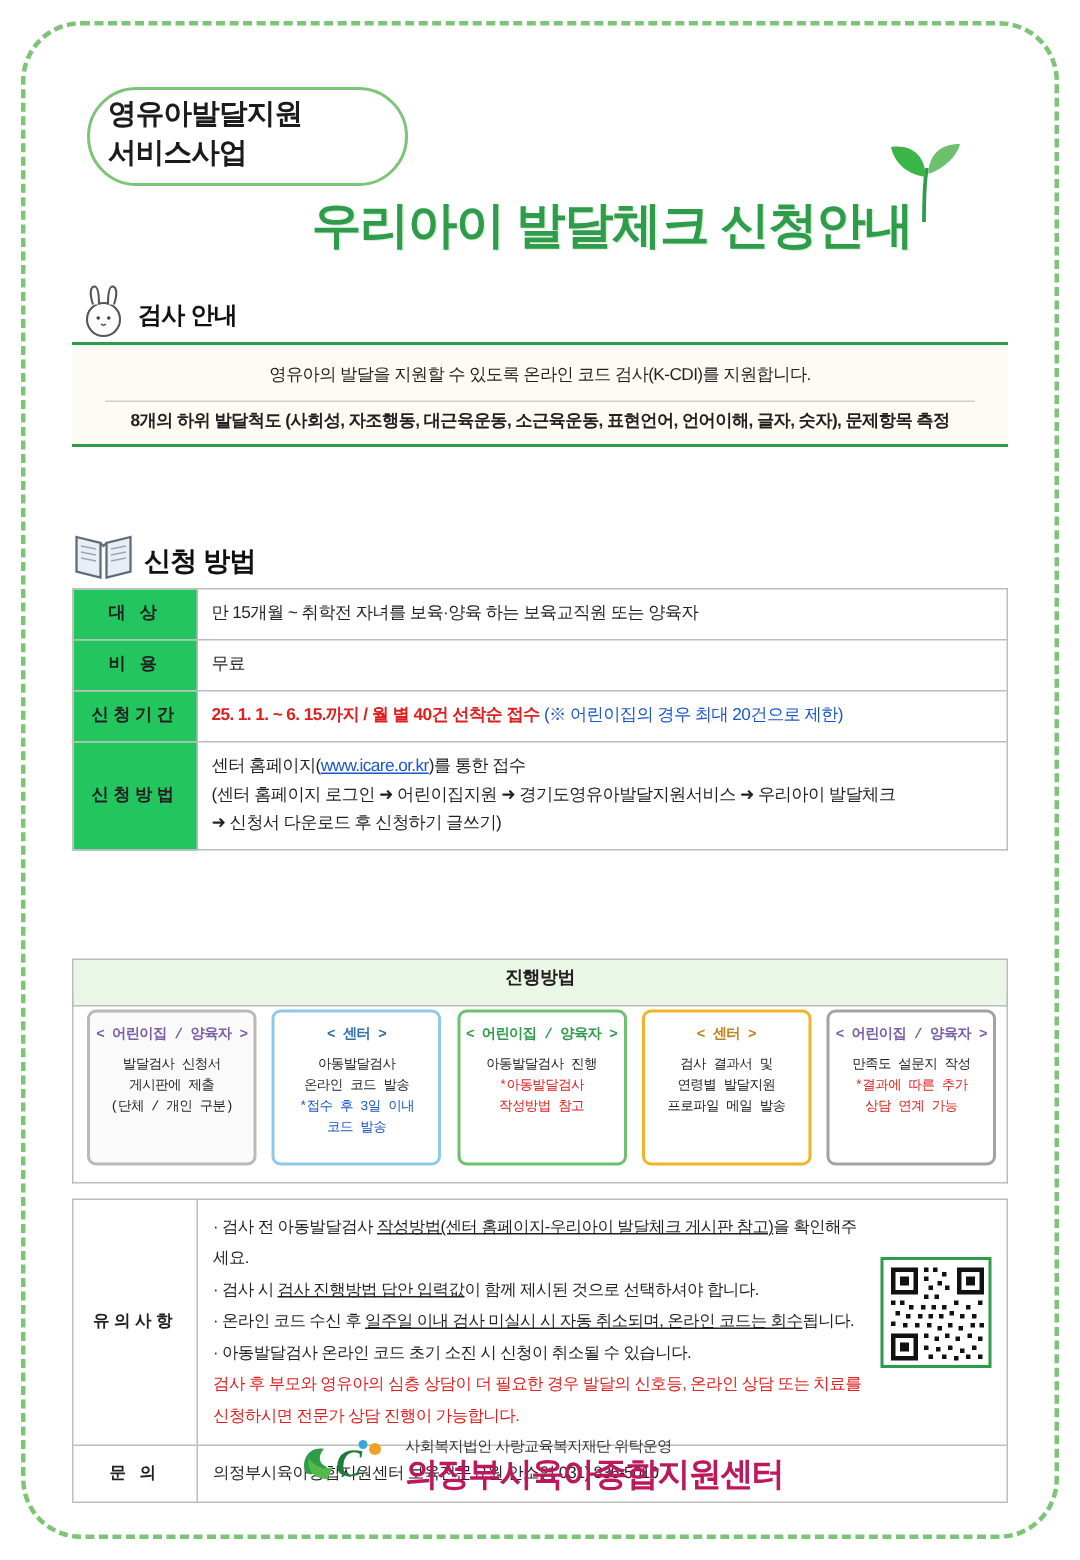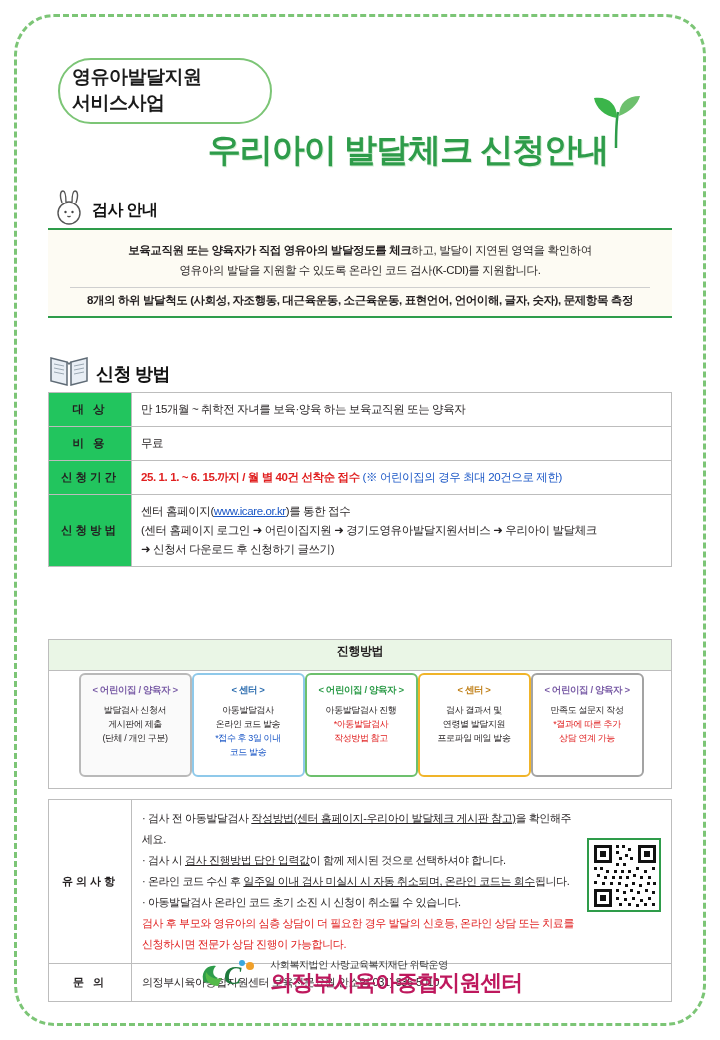--- a/index.html
+++ b/index.html
@@ -80,21 +80,20 @@
     height: 56px;
   }
 
   
   .sec {
     position: absolute;
     font-size: 16px;
     font-weight: bold;
     color: #111;
     letter-spacing: -0.5px;
-    font-family: Liberation Serif, serif;
   }
   .sec-1 { left: 52px; top: 158px; }
   .sec-2 { left: 56px; top: 320px; font-size: 18px; }
 
   .bunny {
     position: absolute;
     left: 10px;
     top: 148px;
     width: 38px;
     height: 36px;
@@ -191,21 +190,22 @@
     border: 1px solid #bdbdbd;
     border-top: none;
     box-sizing: border-box;
   }
   .proc-row {
     position: absolute;
     left: 9px;
     top: 10px;
     width: 606px;
     display: flex;
-    justify-content: center;
+    justify-content: space-between;
+    font-family: Liberation Mono, monospace;
   }
   .pbox {
     width: 113px;
     height: 104px;
     border: 2px solid #999;
     border-radius: 6px;
     background: #ffffff;
     box-sizing: border-box;
     text-align: center;
     font-size: 9px;
@@ -334,23 +334,20 @@
         <path d="M12 13 C9 4 11 1 13 1 C15 1 16 6 16 13" fill="#fff" stroke="#555" stroke-width="1.4"></path>
         <path d="M26 13 C29 4 27 1 25 1 C23 1 22 6 22 13" fill="#fff" stroke="#555" stroke-width="1.4"></path>
         <circle cx="15.5" cy="22" r="1.2" fill="#444"></circle>
         <circle cx="22.5" cy="22" r="1.2" fill="#444"></circle>
         <path d="M17.5 26 q1.5 1.6 3 0" stroke="#444" stroke-width="1.1" fill="none"></path>
       </svg>
     </div>
     <div class="sec sec-1">검사 안내</div>
 
     <div class="intro">
-      <div class="l1">
-        <b>보육교직원 또는 양육자가 직접 영유아의 발달정도를 체크</b><span>하고, 발달이 지연된 영역을 확인하여</span>
-      </div>
       <div class="l2">영유아의 발달을 지원할 수 있도록 온라인 코드 검사(K-CDI)를 지원합니다.</div>
       <div class="intro-sep"></div>
       <div class="l3">8개의 하위 발달척도 (사회성, 자조행동, 대근육운동, 소근육운동, 표현언어, 언어이해, 글자, 숫자), 문제항목 측정</div>
     </div>
 
     <div class="book">
       <svg width="42" height="36" viewBox="0 0 42 36">
         <path d="M3 6 L19 10 L19 33 L3 29 Z" fill="#e8eef5" stroke="#5f6b76" stroke-width="1.5"></path>
         <path d="M39 6 L23 10 L23 33 L39 29 Z" fill="#e8eef5" stroke="#5f6b76" stroke-width="1.5"></path>
         <path d="M19 10 L21 12 L23 10" fill="none" stroke="#5f6b76" stroke-width="1.5"></path>

